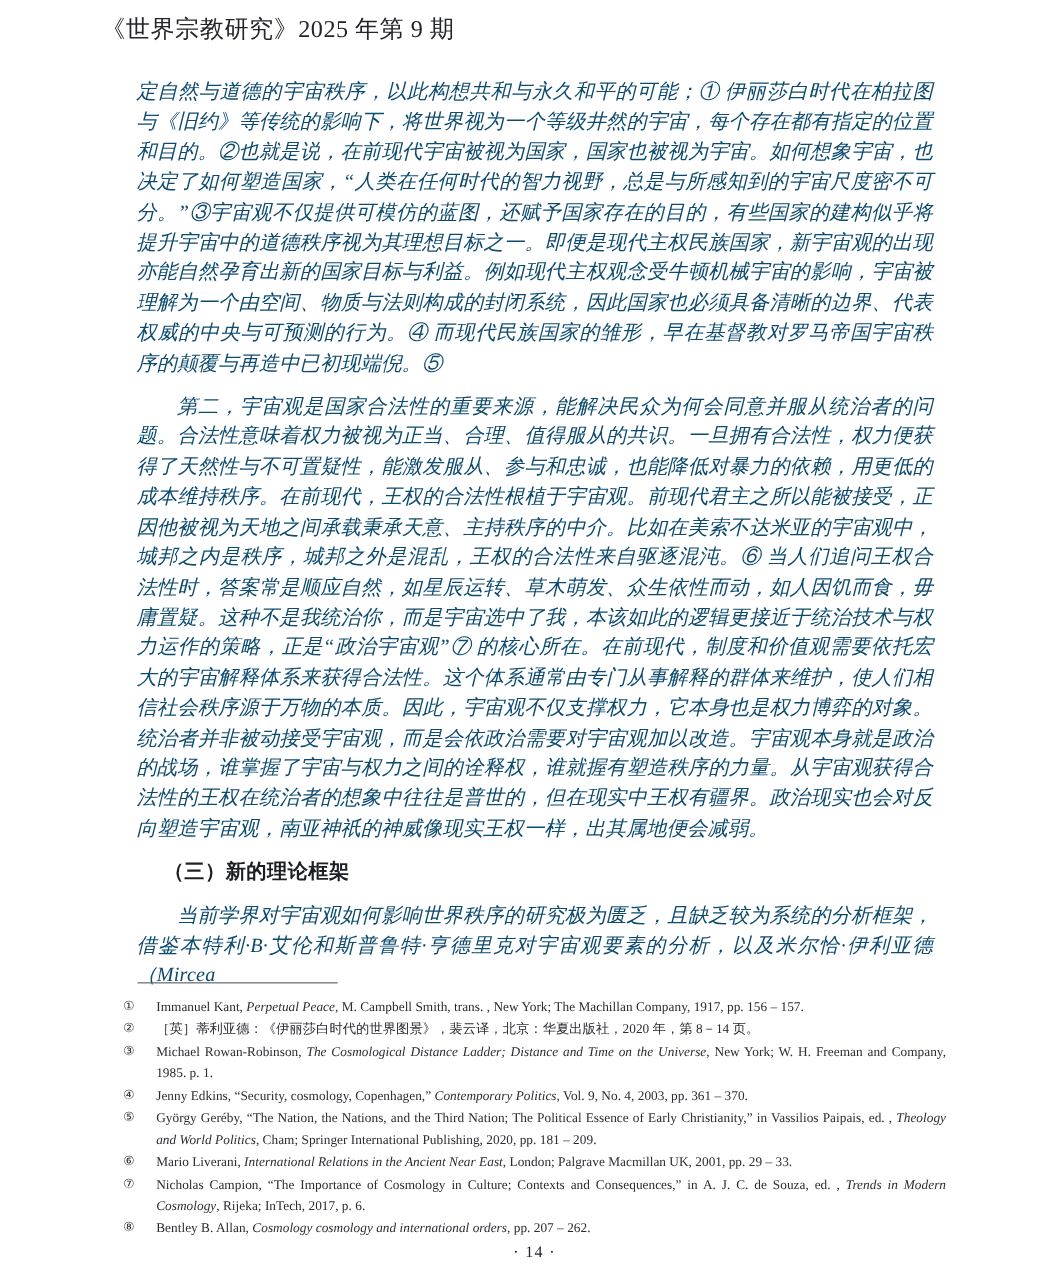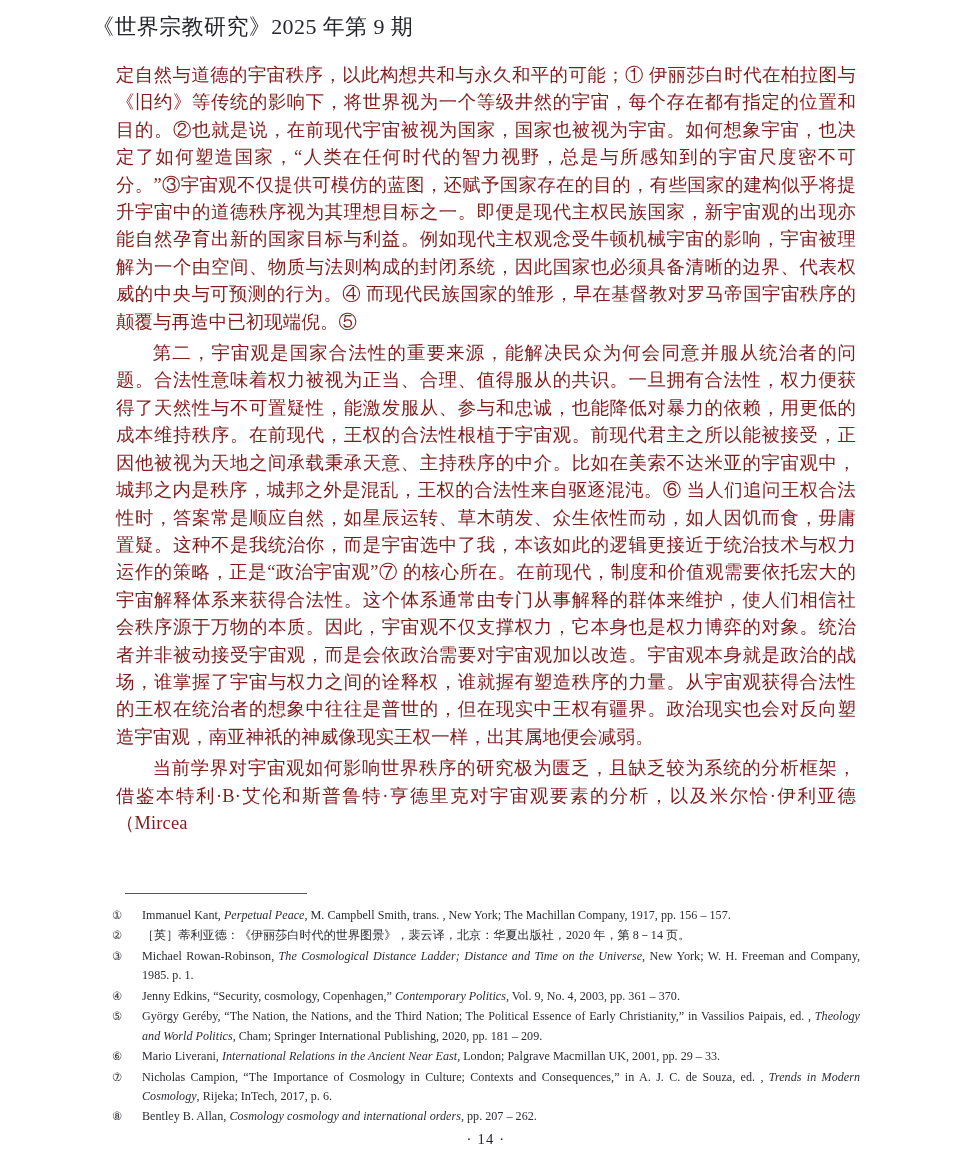--- a/index.html
+++ b/index.html
@@ -37,27 +37,28 @@
 
   
   .body-col {
     position: absolute;
     top: 58px;
     left: 112px;
     width: 748px;
   }
 
   p.para {
-    margin: 4px;
+    margin: 12px;
     font-size: 18.4px;
     line-height: 27.4px;
     text-align: justify;
     text-justify: inter-ideograph;
     letter-spacing: 0.15px;
-    color: #7f1d1d;
+    color: #0c4a6e;
+    font-style: italic;
   }
   p.para.indent {
     text-indent: 2em;
   }
 
   h3.subhead {
     margin: 0;
     font-size: 18.4px;
     line-height: 27.4px;
     font-weight: bold;
@@ -126,20 +127,21 @@
 
   <div class="running-head">《世界宗教研究》2025 年第 9 期</div>
 
   <div class="body-col">
 
     <p class="para" id="p0">定自然与道德的宇宙秩序，以此构想共和与永久和平的可能；① 伊丽莎白时代在柏拉图与《旧约》等传统的影响下，将世界视为一个等级井然的宇宙，每个存在都有指定的位置和目的。②也就是说，在前现代宇宙被视为国家，国家也被视为宇宙。如何想象宇宙，也决定了如何塑造国家，“人类在任何时代的智力视野，总是与所感知到的宇宙尺度密不可分。”③宇宙观不仅提供可模仿的蓝图，还赋予国家存在的目的，有些国家的建构似乎将提升宇宙中的道德秩序视为其理想目标之一。即便是现代主权民族国家，新宇宙观的出现亦能自然孕育出新的国家目标与利益。例如现代主权观念受牛顿机械宇宙的影响，宇宙被理解为一个由空间、物质与法则构成的封闭系统，因此国家也必须具备清晰的边界、代表权威的中央与可预测的行为。④ 而现代民族国家的雏形，早在基督教对罗马帝国宇宙秩序的颠覆与再造中已初现端倪。⑤</p>
 
     <p class="para indent" id="p1">第二，宇宙观是国家合法性的重要来源，能解决民众为何会同意并服从统治者的问题。合法性意味着权力被视为正当、合理、值得服从的共识。一旦拥有合法性，权力便获得了天然性与不可置疑性，能激发服从、参与和忠诚，也能降低对暴力的依赖，用更低的成本维持秩序。在前现代，王权的合法性根植于宇宙观。前现代君主之所以能被接受，正因他被视为天地之间承载秉承天意、主持秩序的中介。比如在美索不达米亚的宇宙观中，城邦之内是秩序，城邦之外是混乱，王权的合法性来自驱逐混沌。⑥ 当人们追问王权合法性时，答案常是顺应自然，如星辰运转、草木萌发、众生依性而动，如人因饥而食，毋庸置疑。这种不是我统治你，而是宇宙选中了我，本该如此的逻辑更接近于统治技术与权力运作的策略，正是“政治宇宙观”⑦ 的核心所在。在前现代，制度和价值观需要依托宏大的宇宙解释体系来获得合法性。这个体系通常由专门从事解释的群体来维护，使人们相信社会秩序源于万物的本质。因此，宇宙观不仅支撑权力，它本身也是权力博弈的对象。统治者并非被动接受宇宙观，而是会依政治需要对宇宙观加以改造。宇宙观本身就是政治的战场，谁掌握了宇宙与权力之间的诠释权，谁就握有塑造秩序的力量。从宇宙观获得合法性的王权在统治者的想象中往往是普世的，但在现实中王权有疆界。政治现实也会对反向塑造宇宙观，南亚神祇的神威像现实王权一样，出其属地便会减弱。</p>
 
 
+    <h3 class="subhead">（三）新的理论框架</h3>
 
     <p class="para indent" id="p3">当前学界对宇宙观如何影响世界秩序的研究极为匮乏，且缺乏较为系统的分析框架，借鉴本特利·B·艾伦和斯普鲁特·亨德里克对宇宙观要素的分析，以及米尔恰·伊利亚德（Mircea</p>
 
   </div>
 
   <div class="fn-rule"></div>
 
   <div class="footnotes">
 
     <div class="fn-item">

